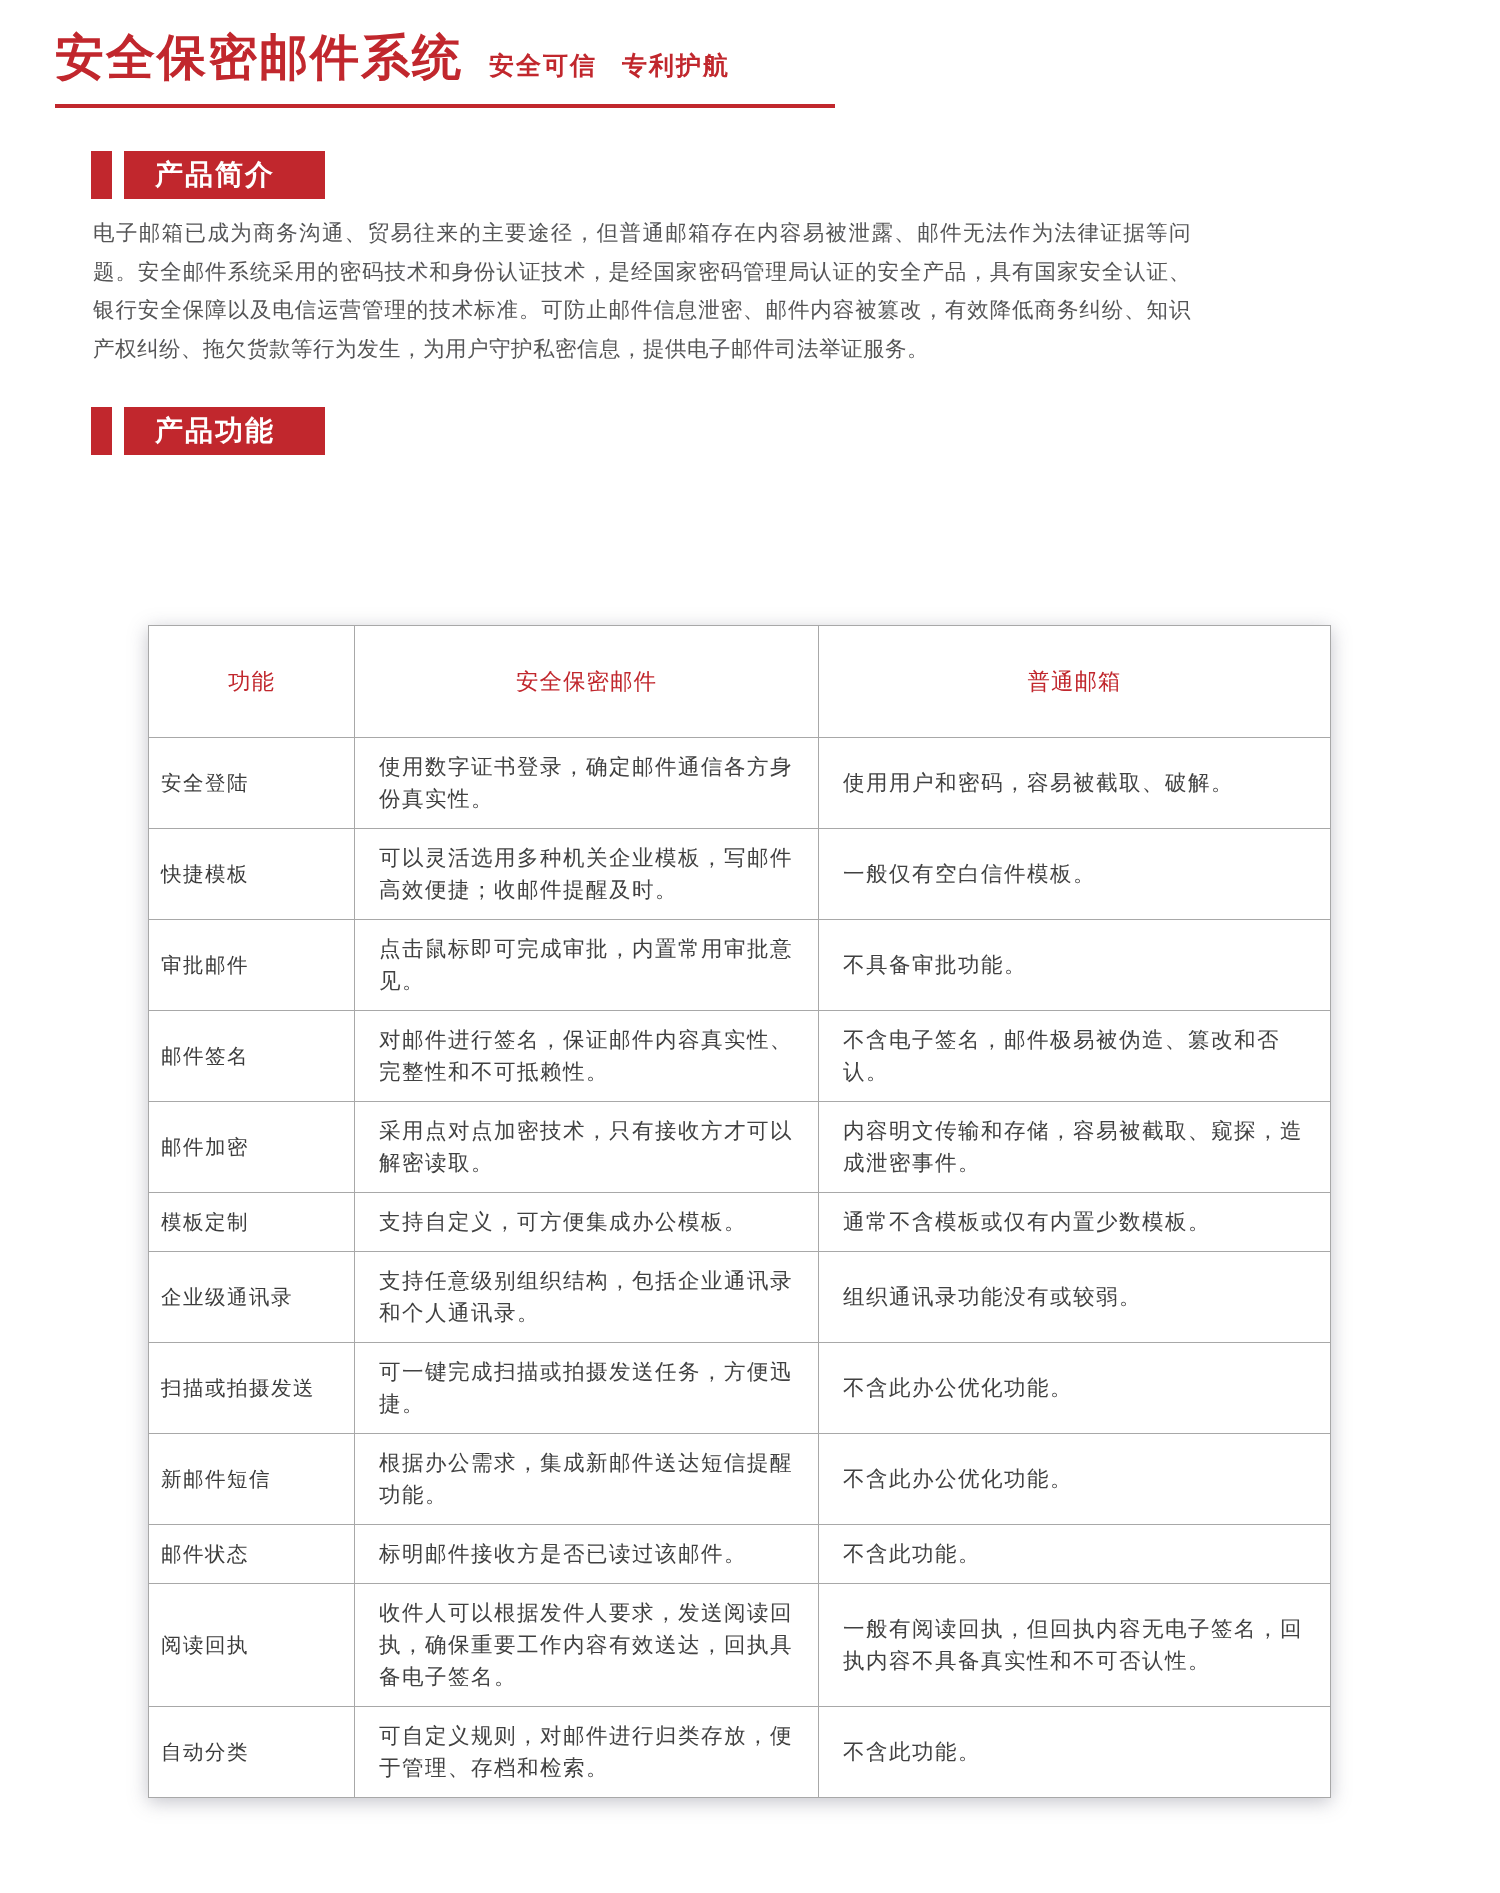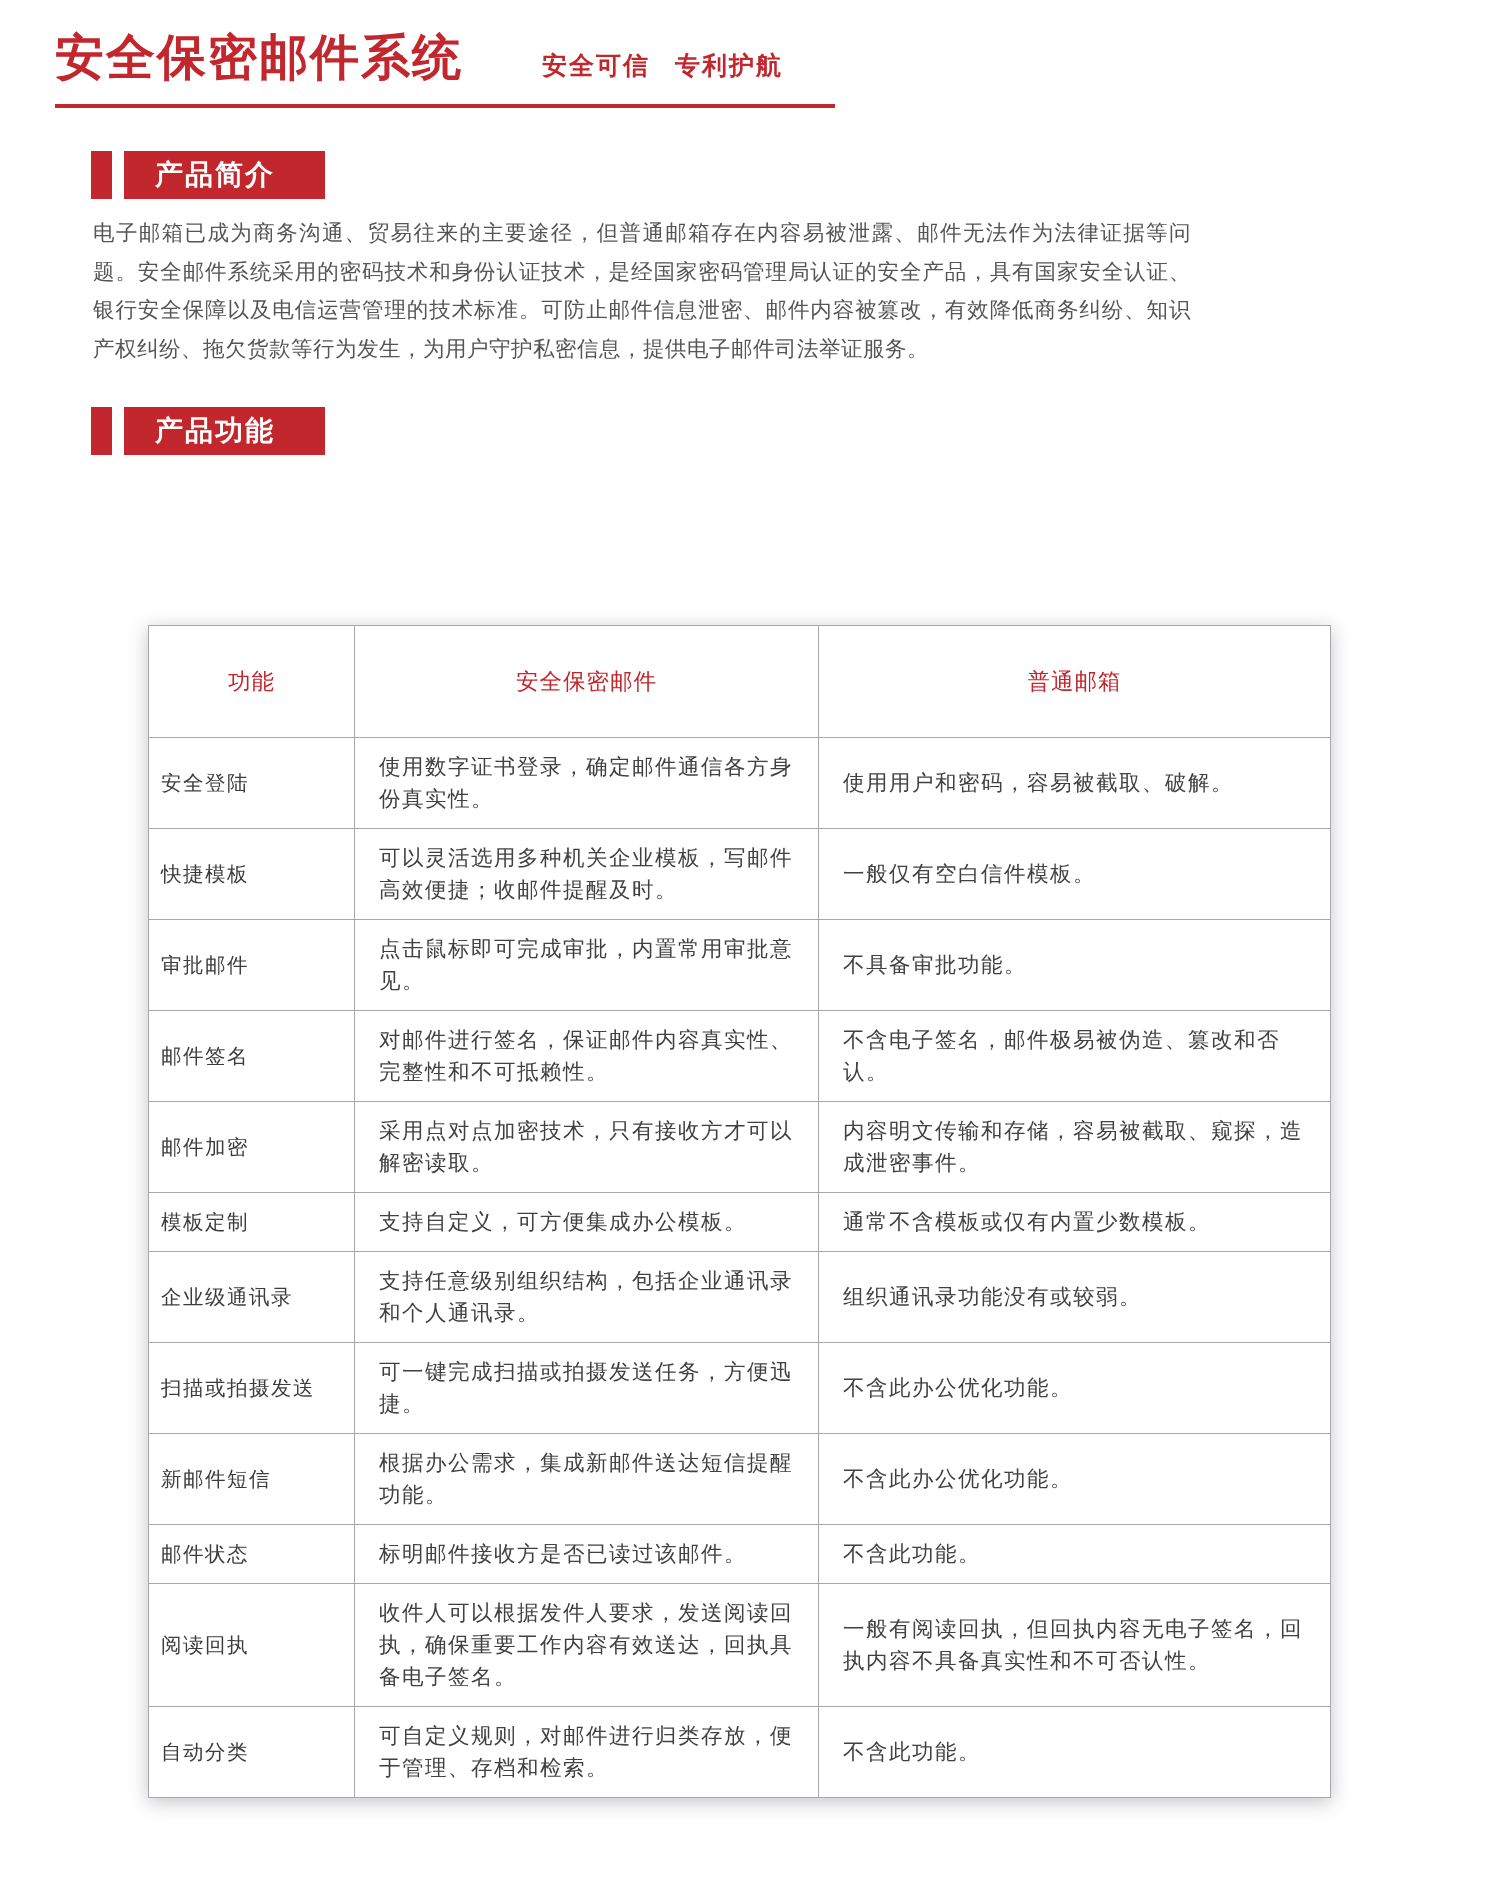--- a/index.html
+++ b/index.html
@@ -4,26 +4,26 @@
 <style>
   * { margin:0; padding:0; box-sizing:border-box; }
   html,body { background:#ffffff; }
   body {
     font-family: "Liberation Sans", "DejaVu Sans", sans-serif;
     width:1500px; height:1893px; position:relative;
   }
   .page { position:relative; width:1500px; height:1893px; background:#fff; overflow:hidden; }
 
   
-  .masthead { position:absolute; left:55px; top:28px; display:flex; align-items:baseline;gap:33px; }
+  .masthead { position:absolute; left:55px; top:28px; display:flex; align-items:baseline; }
   .main-title {
     color:var(--accent); font-size:49px; font-weight:bold; letter-spacing:2px; line-height:1.2;
   }
   .sub-title {
-    color:var(--accent); font-size:25px; font-weight:bold; margin-left:46px; letter-spacing:2px;
+    color:var(--accent); font-size:25px; font-weight:bold; margin-left:26px; letter-spacing:2px;
     word-spacing:16px;
   }
   .title-rule { position:absolute; left:55px; top:104px; width:780px; height:4px; background:var(--accent); }
 
   
   .section-head { position:absolute; left:52px; display:flex;margin-left:39px; }
   .section-head.intro { top:151px; }
   .section-head.features { top:407px; }
   .accent-bar { width:21px; height:48px; background:var(--accent); margin-right:12px; }
   .banner {

